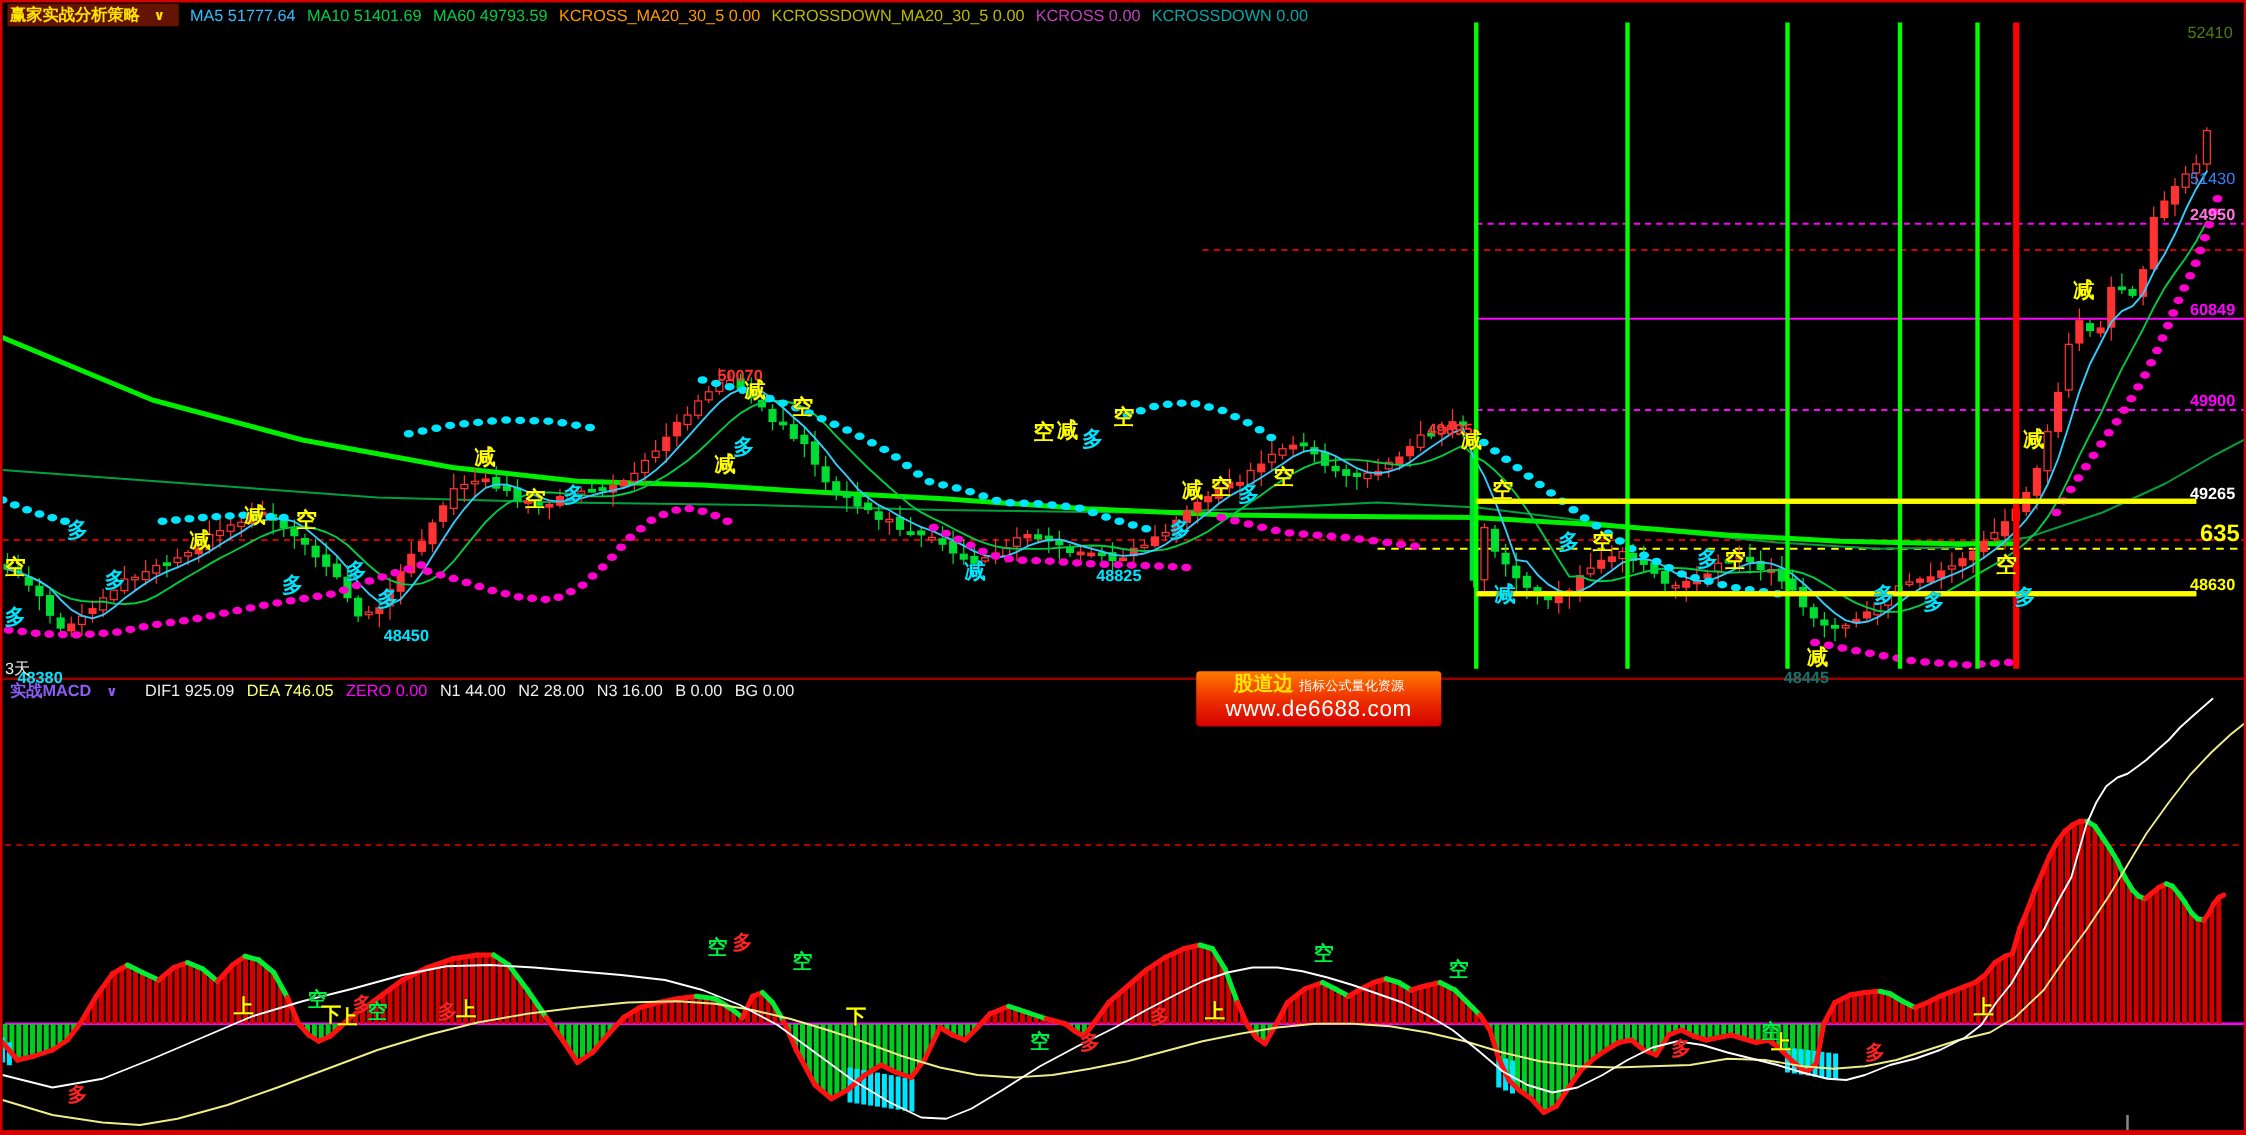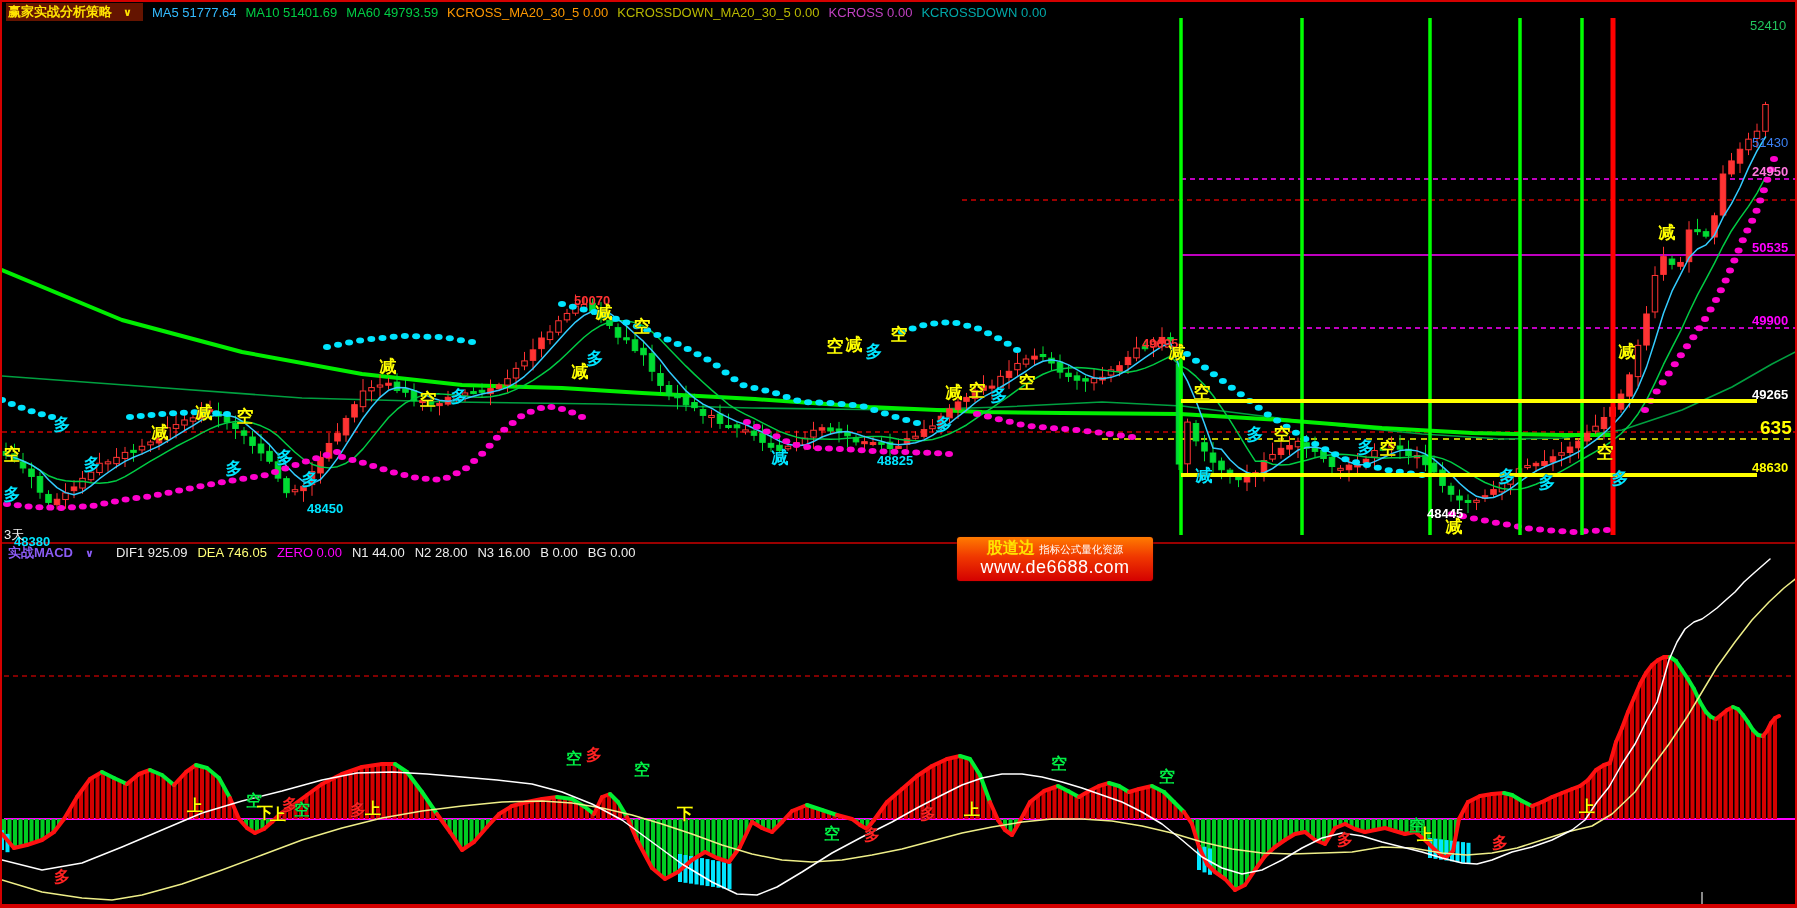--- a/index.html
+++ b/index.html
@@ -1257,34 +1257,34 @@
 
   <div id="watermark">
     <div class="l1">
       <span class="brand">股道边</span>
       <span class="rest">指标公式量化资源</span>
     </div>
     <div class="l2">www.de6688.com</div>
   </div>
 
   <div id="labels">
-      <span class="axlbl" style="left: 1748px; top: 16px; color: #22c55e; font-size: 13px; font-weight: normal;">52410</span>
+      <span class="axlbl" style="left: 1748px; top: 16px; color: #4d7c0f; font-size: 13px; font-weight: normal;">52410</span>
       <span class="axlbl" style="left: 1750px; top: 133px; color: #3b82f6; font-size: 13px; font-weight: normal;">51430</span>
       <span class="axlbl" style="left: 1750px; top: 162px; color: rgb(255, 119, 221); font-size: 13px;">24950</span>
-      <span class="axlbl" style="left: 1750px; top: 238px; color: rgb(255, 0, 255); font-size: 13px;">50535</span>
+      <span class="axlbl" style="left: 1750px; top: 238px; color: rgb(255, 0, 255); font-size: 13px;">60849</span>
       <span class="axlbl" style="left: 1750px; top: 311px; color: rgb(255, 0, 255); font-size: 13px;">49900</span>
       <span class="axlbl" style="left: 1750px; top: 385px; color: #ffffff; font-size: 13px;">49265</span>
       <span class="axlbl" style="left: 1758px; top: 415px; color: rgb(255, 255, 0); font-size: 19px;">635</span>
       <span class="axlbl" style="left: 1750px; top: 458px; color: rgb(255, 255, 0); font-size: 13px;">48630</span>
       <span class="plbl" style="left: 572px; top: 291px; color: rgb(255, 51, 51); font-size: 13px;">50070</span>
       <span class="plbl" style="left: 1140px; top: 334px; color: rgb(255, 51, 51); font-size: 13px;">49695</span>
       <span class="plbl" style="left: 875px; top: 451px; color: rgb(0, 229, 255); font-size: 13px;">48825</span>
       <span class="plbl" style="left: 305px; top: 499px; color: rgb(0, 229, 255); font-size: 13px;">48450</span>
       <span class="plbl" style="left: 12px; top: 532px; color: rgb(0, 229, 255); font-size: 13px;">48380</span>
-      <span class="plbl" style="left: 1425px; top: 504px; color: #ffffff; font-size: 13px;">48445</span>
+      <span class="plbl" style="left: 1425px; top: 532px; color: #0f766e; font-size: 13px;">48445</span>
       <span class="ann" style="left: 10px; top: 452px; color: rgb(255, 255, 0); font-size: 17px;">空</span>
       <span class="ann" style="left: 10px; top: 492px; color: rgb(0, 229, 255); font-size: 17px;">多</span>
       <span class="ann" style="left: 60px; top: 422px; color: rgb(0, 229, 255); font-size: 17px;">多</span>
       <span class="ann" style="left: 90px; top: 462px; color: rgb(0, 229, 255); font-size: 17px;">多</span>
       <span class="ann" style="left: 158px; top: 430px; color: rgb(255, 255, 0); font-size: 17px;">减</span>
       <span class="ann" style="left: 202px; top: 410px; color: rgb(255, 255, 0); font-size: 17px;">减</span>
       <span class="ann" style="left: 243px; top: 414px; color: rgb(255, 255, 0); font-size: 17px;">空</span>
       <span class="ann" style="left: 232px; top: 466px; color: rgb(0, 229, 255); font-size: 17px;">多</span>
       <span class="ann" style="left: 283px; top: 455px; color: rgb(0, 229, 255); font-size: 17px;">多</span>
       <span class="ann" style="left: 308px; top: 477px; color: rgb(0, 229, 255); font-size: 17px;">多</span>

